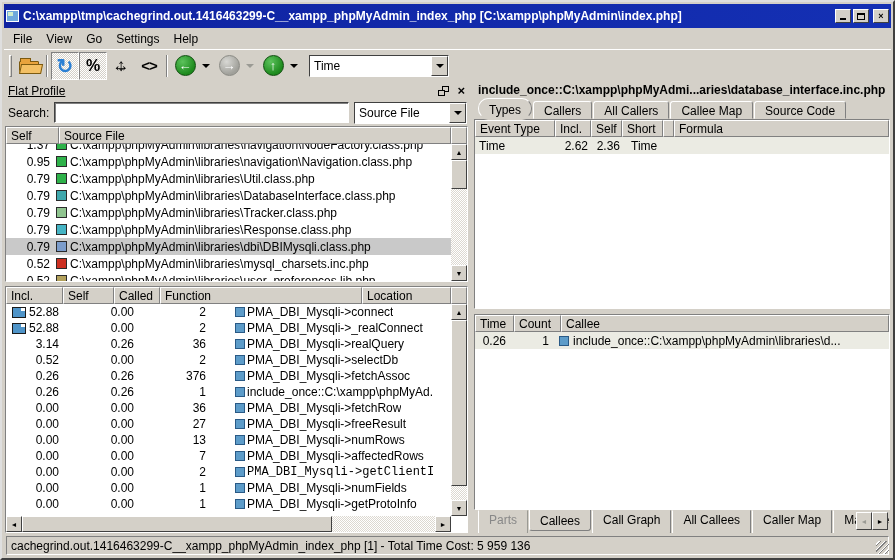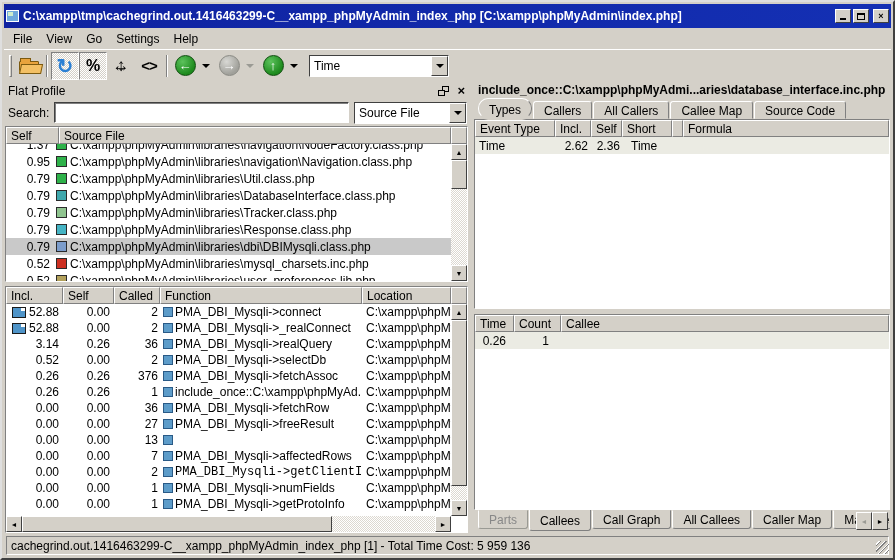--- a/index.html
+++ b/index.html
@@ -52,21 +52,21 @@
   .toolbar .combo { width:140px; margin-left:6px; }
 
   
   .main { flex:1; display:flex; min-height:0; padding-top:1px; }
   .left-panel { width:465px; flex:none; display:flex; flex-direction:column; min-height:0; }
   .v-splitter { width:5px; flex:none; }
   .right-panel { flex:1; display:flex; flex-direction:column; min-width:0; padding-right:1px; }
 
   
   .dock-header { height:17px; display:flex; align-items:center; padding:0 4px; flex:none; }
-  .dock-title { flex:1; }
+  .dock-title { flex:1;text-decoration:underline; }
   .float-glyph { width:11px; height:10px; position:relative; margin-right:8px; }
   .float-glyph i { position:absolute; display:block; border:1px solid #000; background:#d4d0c8; }
   .float-glyph i:first-child { right:0; top:0; width:7px; height:6px; }
   .float-glyph i:last-child { left:0; bottom:0; width:7px; height:6px; }
   .dock-close { font-size:13px; font-weight:bold; line-height:10px; }
 
   
   .search-row { height:27px; display:flex; align-items:center; padding:0 2px 0 4px; flex:none; }
   .search-label { margin-right:5px; }
   .search-input { flex:1; height:21px; background:#fff; border:1px solid; border-color:#404040 #fff #fff #404040; box-shadow:inset 1px 1px 0 #808080; font:inherit; padding:0 3px; min-width:0; }
@@ -99,50 +99,50 @@
   .hscroll { height:16px; flex:none; background:repeating-conic-gradient(#ffffff 0% 25%, #dcd8d0 0% 50%) 0 0/2px 2px; display:flex; margin-right:16px; }
   .hthumb { background:#d4d0c8; border:1px solid; border-color:#fff #404040 #404040 #fff; width:310px; flex:none; }
 
   
   .func-table { flex:1; margin:4px 1px 0 1px; }
   .func-table .hcell.h-incl { width:57px; }
   .func-table .hcell.h-self { width:51px; }
   .func-table .hcell.h-called { width:46px; }
   .func-table .hcell.h-fn { width:202px; }
   .func-table .hcell.h-loc { flex:1; }
-  .fnrow { display:flex; align-items:center; height:16px; white-space:nowrap; }
+  .fnrow { display:flex; align-items:center; height:16px; white-space:nowrap;gap:24px; }
   .c-incl { width:57px; flex:none; display:flex; align-items:center; justify-content:flex-end; padding-right:4px; }
   .barico { width:14px; height:11px; background:#4f94c8; border:1px solid #1a1a1a; margin-right:3px; position:relative; flex:none; }
   .barico::after { content:""; position:absolute; right:0; top:0; width:4px; height:3px; background:#fff; }
   .c-self2 { width:51px; text-align:right; padding-right:4px; flex:none; }
   .c-called { width:46px; text-align:right; padding-right:2px; flex:none; }
   .c-fn { width:202px; flex:none; display:flex; align-items:center; overflow:hidden; }
   .fnico { width:10px; height:10px; background:#5d9cc9; border:1px solid #2a5a86; margin:0 2px 0 3px; flex:none; }
   .c-loc { flex:1; overflow:hidden; padding-left:4px; }
 
   
   .rp-title { height:16px; font-weight:bold; white-space:nowrap; overflow:hidden; padding:1px 2px 0 4px; flex:none; }
   .tabbar { height:21px; display:flex; align-items:flex-end; padding-left:4px; flex:none; position:relative; z-index:2; }
   .tab { height:18px; padding:2px 10px 0 10px; background:#d4d0c8; border:1px solid; border-color:#fff #808080 transparent #fff;
     border-top-left-radius:3px; border-top-right-radius:3px; margin-right:1px; white-space:nowrap; flex:none; }
   .tab.active { height:21px; padding-top:4px; z-index:3; box-shadow:0 1px 0 #d4d0c8;border-radius:10px; }
   .tabbar-bottom { height:23px; display:flex; align-items:flex-start; padding-left:4px; flex:none; position:relative; z-index:2; overflow:hidden; }
-  .tab-b { height:19px; padding:2px 10px 0 10px; background:#d4d0c8; border:1px solid; border-color:transparent #808080 #808080 #fff;
+  .tab-b { height:25px; padding:2px 10px 0 10px; background:#d4d0c8; border:1px solid; border-color:transparent #808080 #808080 #fff;
     border-bottom-left-radius:3px; border-bottom-right-radius:3px; margin-right:1px; white-space:nowrap; flex:none; }
   .tab-b.active { height:22px; margin-top:-1px; padding-top:4px; z-index:3; }
   .tab-b.disabled { color:#888; border-color:transparent #9a9a94 #9a9a94 #fff; }
   .tab-scroll { position:absolute; right:2px; top:2px; display:flex; }
   .tab-scroll .sbtn { height:18px; }
   .tab-scroll .sbtn.dim { color:#9a9a94; }
 
   .types-box { height:190px; flex:none; }
   .types-box .hcell.h-etype { width:80px; }
   .types-box .hcell.h-incl { width:36px; }
   .types-box .hcell.h-self { width:31px; }
-  .types-box .hcell.h-short { width:50px; }
+  .types-box .hcell.h-short { width:41px; }
   .types-box .hcell.h-gap { width:11px; padding:0; }
   .types-box .hcell.h-formula { flex:1; }
   .trow { display:flex; height:17px; align-items:center; white-space:nowrap; }
   .trow.hl { background:#ebebe3; }
   .tc-etype { width:80px; padding-left:4px; flex:none; }
   .tc-incl { width:36px; text-align:right; padding-right:3px; flex:none; }
   .tc-self { width:31px; text-align:right; padding-right:2px; flex:none; }
   .tc-short { width:52px; padding-left:9px; flex:none; }
   .tc-formula { flex:1; }
 
@@ -426,20 +426,21 @@
               <span class="c-loc">C:\xampp\phpMy</span>
             </div>
             <div class="fnrow">
               <span class="c-incl">
                 <span>0.00</span>
               </span>
               <span class="c-self2">0.00</span>
               <span class="c-called">13</span>
               <span class="c-fn">
                 <span class="fnico"></span>
+                <span style="overflow:hidden;">PMA_DBI_Mysqli-&gt;numRows</span>
               </span>
               <span class="c-loc">C:\xampp\phpMy</span>
             </div>
             <div class="fnrow">
               <span class="c-incl">
                 <span>0.00</span>
               </span>
               <span class="c-self2">0.00</span>
               <span class="c-called">7</span>
               <span class="c-fn">
@@ -540,20 +541,24 @@
         <div class="thead">
           <span class="hcell h-time">Time</span>
           <span class="hcell h-count">Count</span>
           <span class="hcell h-callee">Callee</span>
         </div>
         <div class="tbody">
 
         <div class="crow hl">
               <span class="cc-time">0.26</span>
               <span class="cc-count">1</span>
+              <span class="cc-callee">
+                <span class="fnico"></span>
+                <span style="overflow:hidden;">include_once::C:\xampp\phpMyAdmin\libraries\d...</span>
+              </span>
             </div>
           </div>
       </div>
 
       <div class="tabbar-bottom">
 
         <span class="tab-b disabled">Parts</span>
           <span class="tab-b active">Callees</span>
           <span class="tab-b">Call Graph</span>
           <span class="tab-b">All Callees</span>

